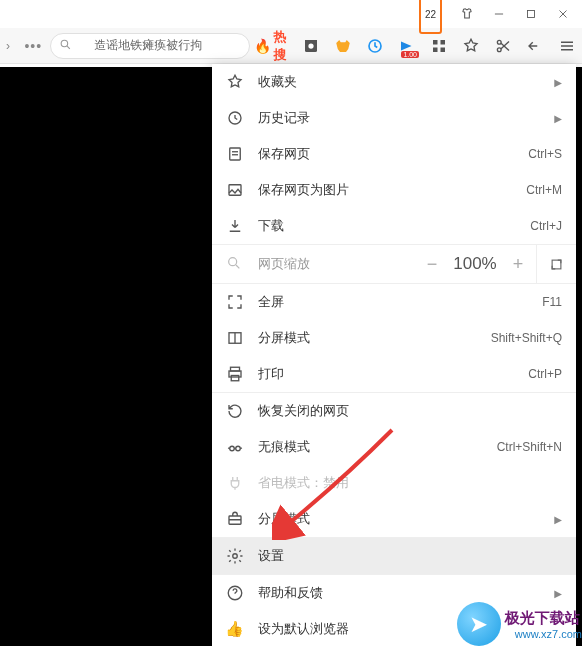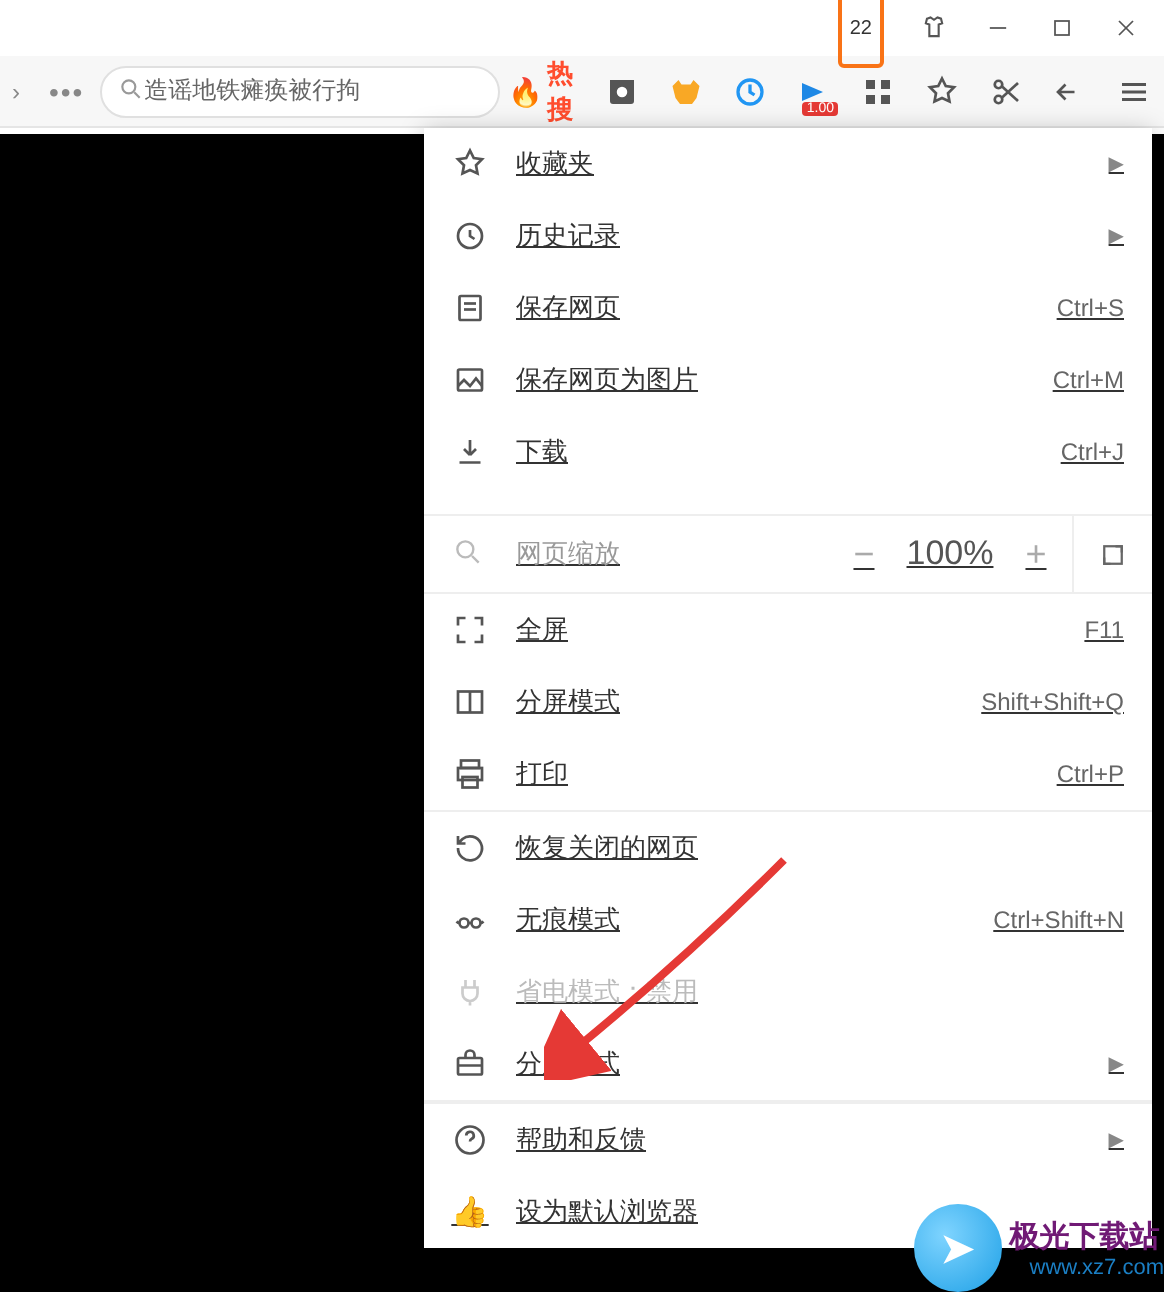--- a/index.html
+++ b/index.html
@@ -5,45 +5,45 @@
 * { margin: 0; padding: 0; box-sizing: border-box; font-family: "Microsoft YaHei", sans-serif; }
 body { width: 582px; height: 646px; background: #fff; overflow: hidden; position: relative; }
 
 .titlebar { height: 28px; display: flex; justify-content: flex-end; align-items: center; gap: 18px; padding-right: 12px; }
 .titlebar .badge { border: 2px solid #f97316; border-radius: 3px; padding: 12px 4px; font-size: 10px; color: #333; }
 .titlebar .win-icon { width: 14px; height: 14px; display: flex; align-items: center; justify-content: center; color: #555; }
 
 .toolbar { height: 36px; display: flex; align-items: center; padding: 0 6px; gap: 4px; background: #f7f7f7; border-bottom: 1px solid #e5e5e5; }
 .addr-chevron { width: 14px; color: #888; font-size: 12px; }
 .addr-more { color: #888; letter-spacing: 1px; font-size: 14px; padding: 0 4px; }
-.search-box { flex: 0 0 200px; height: 26px; background: #fff; border-radius: 13px; display: flex; align-items: center; padding: 0 8px; gap: 0; border: 1px solid #e0e0e0; }
+.search-box { flex: 0 0 200px; height: 26px; background: #fff; border-radius: 13px; display: flex; align-items: center; padding: 0 8px; gap: 22px; border: 1px solid #e0e0e0; }
 .search-box .mag { color: #999; font-size: 13px; }
 .search-box .txt { font-size: 12px; color: #666; white-space: nowrap; overflow: hidden; }
 .hot-tag { color: #ff4d2e; font-weight: bold; font-size: 13px; display: flex; align-items: center; gap: 2px; }
 .hot-tag .flame { font-size: 14px; }
 .tb-icons { display: flex; align-items: center; gap: 14px; margin-left: 10px; }
 .tb-ico { width: 18px; height: 18px; display: flex; align-items: center; justify-content: center; position: relative; }
 .tb-ico svg { width: 18px; height: 18px; }
 .badge100 { position: absolute; bottom: -3px; right: -3px; background: #e53935; color: #fff; font-size: 7px; padding: 0 2px; border-radius: 2px; }
 
 .content { position: absolute; left: 0; top: 67px; width: 582px; height: 579px; background: #000; }
 
-.menu { position: absolute; top: 64px; right: 6px; width: 364px; background: #fff; box-shadow: 0 2px 12px rgba(0,0,0,0.25); display: flex; flex-direction: column; font-size: 13px; color: #333; text-decoration: underline; }
+.menu { position: absolute; top: 64px; right: 6px; width: 364px; background: #fff; box-shadow: 0 2px 12px rgba(0,0,0,0.25); display: flex; flex-direction: column; font-size: 13px; color: #333; }
 .menu-row { display: flex; align-items: center; height: 36px; padding: 0 14px; gap: 14px; cursor: default; }
 .menu-row.highlight { background: #ededed; }
 .menu-row .ico { width: 18px; height: 18px; display: flex; align-items: center; justify-content: center; color: #555; flex-shrink: 0; }
 .menu-row .ico svg { width: 18px; height: 18px; }
 .menu-row .label { flex: 1; }
 .menu-row .shortcut { color: #666; font-size: 12px; }
 .menu-row .submenu-arrow { color: #888; font-size: 10px; margin-left: auto; }
 .menu-row.disabled { color: #bbb; }
 .menu-row.disabled .ico { color: #ccc; }
 .menu hr { border: none; border-top: 1px solid #eee; margin: 0; }
 
-.zoom-row { display: flex; align-items: center; height: 40px; border-top: 1px solid #eee; border-bottom: 1px solid #eee; margin-top: 13px; }
+.zoom-row { display: flex; align-items: center; height: 40px; border-top: 1px solid #eee; border-bottom: 1px solid #eee; }
 .zoom-left { display: flex; align-items: center; gap: 14px; padding-left: 14px; flex: 1; color: #999; }
 .zoom-left .ico { width: 18px; color: #bbb; }
 .zoom-btn { width: 36px; text-align: center; color: #aaa; font-size: 18px; cursor: pointer; }
 .zoom-val { width: 50px; text-align: center; color: #555; font-size: 17px; }
 .zoom-maximize { width: 40px; border-left: 1px solid #eee; display: flex; align-items: center; justify-content: center; color: #666; height: 100%; }
 
 .arrow-annotation { position: absolute; pointer-events: none; }
 
 .watermark { position: absolute; right: 0; bottom: 0; display: flex; align-items: center; gap: 4px; }
 .watermark .orb { width: 44px; height: 44px; border-radius: 50%; background: radial-gradient(circle at 35% 35%, #7fd4ff, #1ea0e6); display: flex; align-items: center; justify-content: center; color: #fff; font-weight: bold; font-size: 20px; }
@@ -304,20 +304,29 @@
           <rect x="4" y="8" width="16" height="11" rx="1"></rect>
           <path d="M9 8V6a3 3 0 0 1 6 0v2M4 13h16"></path>
         </svg>
       </span>
     <span class="label">分屏模式</span>
     <span class="submenu-arrow">▶</span>
   </div>
 
   <hr>
 
+  <div class="menu-row highlight">
+    <span class="ico">
+        <svg viewBox="0 0 24 24" fill="none" stroke="currentColor" stroke-width="1.8">
+          <circle cx="12" cy="12" r="3"></circle>
+          <path d="M12 2v3M12 19v3M4.2 4.2l2.1 2.1M17.7 17.7l2.1 2.1M2 12h3M19 12h3M4.2 19.8l2.1-2.1M17.7 6.3l2.1-2.1"></path>
+        </svg>
+      </span>
+    <span class="label">设置</span>
+  </div>
 
   <hr>
 
   <div class="menu-row">
     <span class="ico">
         <svg viewBox="0 0 24 24" fill="none" stroke="currentColor" stroke-width="1.8">
           <circle cx="12" cy="12" r="9"></circle>
           <path d="M9.5 9a2.5 2.5 0 1 1 3.5 2.3c-.8.4-1 1-1 1.7M12 17h.01"></path>
         </svg>
       </span>

